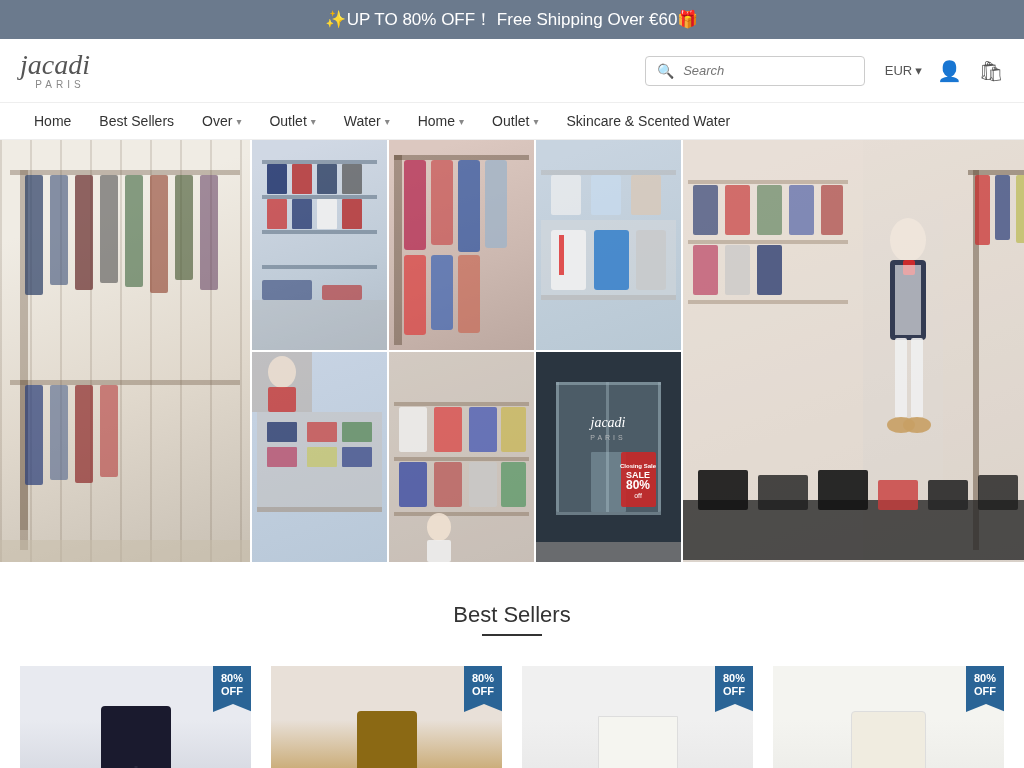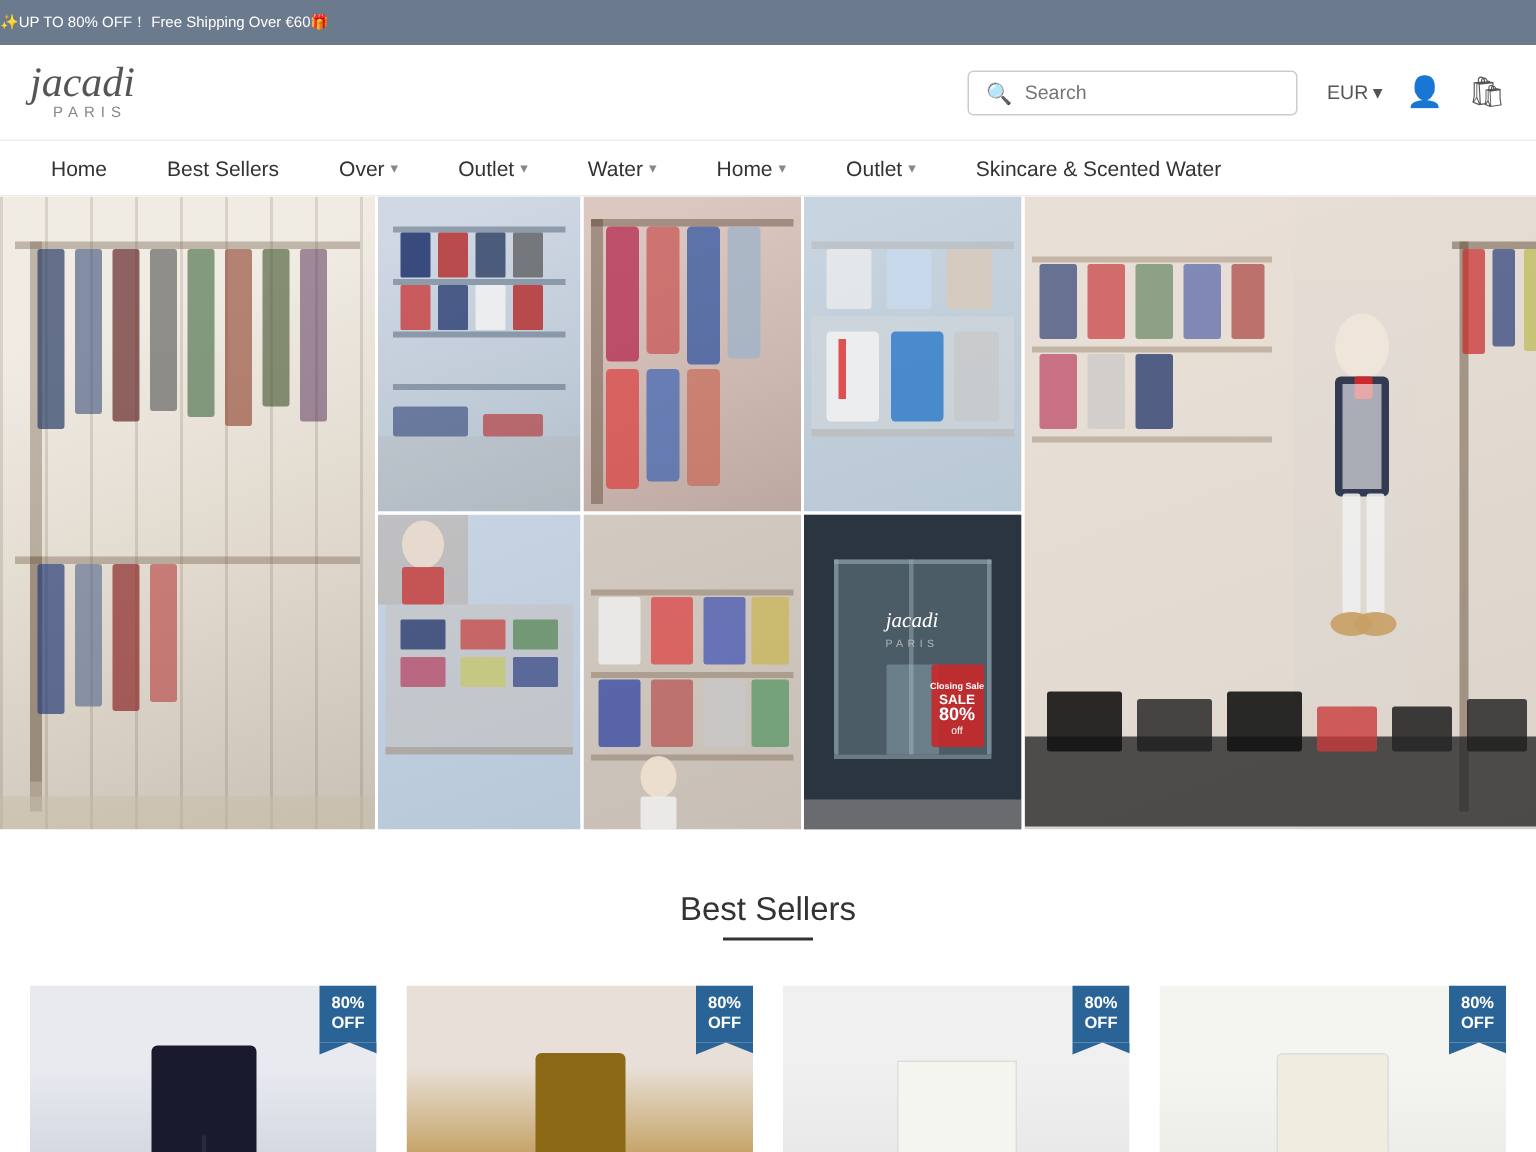--- a/index.html
+++ b/index.html
@@ -2,22 +2,23 @@
 <html><head>
   <meta charset="utf-8">
   <style>
     * { margin: 0; padding: 0; box-sizing: border-box; }
     body { font-family: Arial, sans-serif; font-size: 14px; color: #333; background: #fff; width: 1024px; }
 
     
     .announcement-bar {
       background: #6b7a8d;
       color: #fff;
+      text-align: center;
       padding: 8px 0;
-      font-size: 10px;
+      font-size: 17px;
     }
 
     
     .header {
       display: flex;
       align-items: center;
       padding: 12px 20px;
       border-bottom: 1px solid #eee;
       gap: 20px;
     }
@@ -50,20 +51,21 @@
       gap: 8px;
     }
     .search-icon-svg { color: #999; font-size: 14px; }
     .search-input {
       border: none;
       outline: none;
       font-size: 13px;
       color: #0f172a;
       width: 100%;
       background: transparent;
+      font-style: italic;
     }
     .header-actions {
       display: flex;
       align-items: center;
       gap: 16px;
     }
     .currency-selector {
       font-size: 13px;
       color: #555;
       cursor: pointer;
@@ -78,21 +80,21 @@
     }
 
     
     nav {
       border-bottom: 1px solid #eee;
       padding: 0 20px;
     }
     .nav-list {
       display: flex;
       list-style: none;
-      gap: 12px;
+      gap: 0;
     }
     .nav-item {
       padding: 10px 14px;
       font-size: 14px;
       color: #333;
       cursor: pointer;
       white-space: nowrap;
       display: flex;
       align-items: center;
       gap: 4px;

